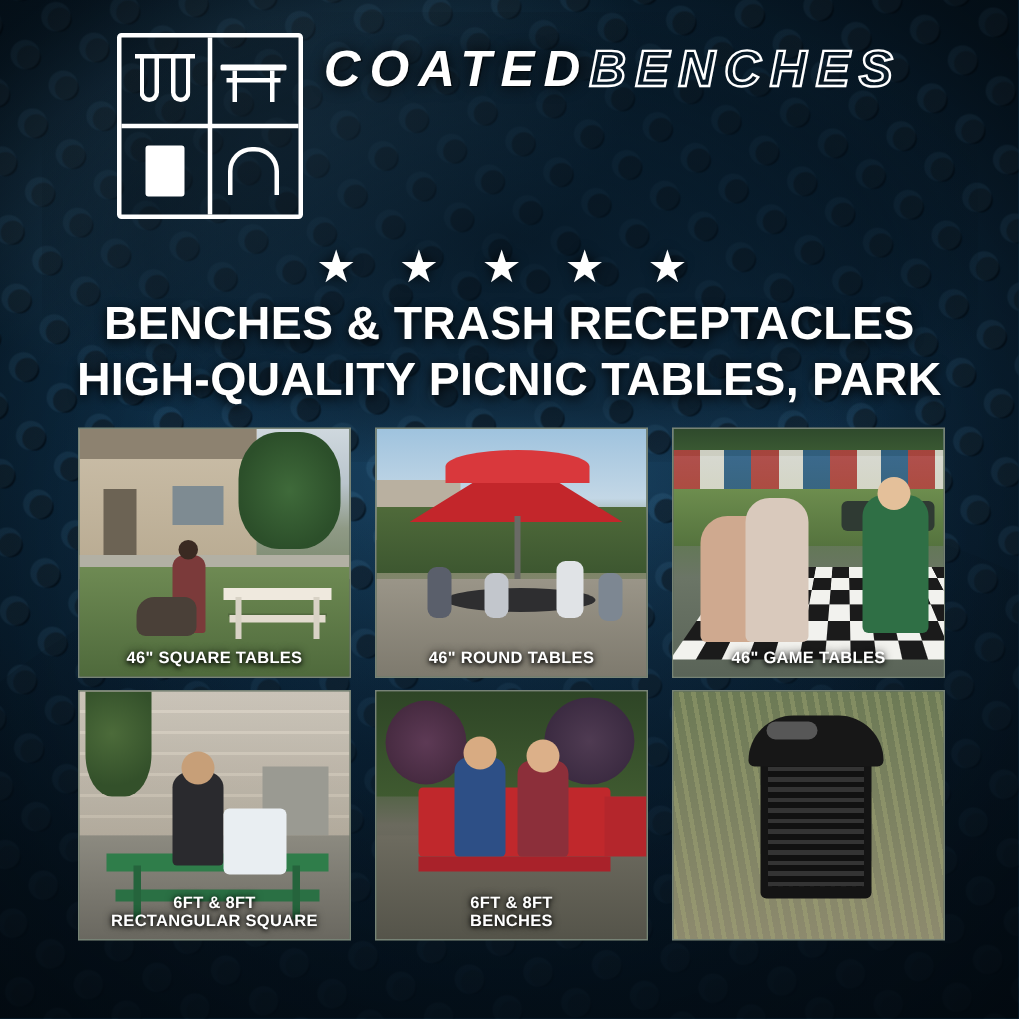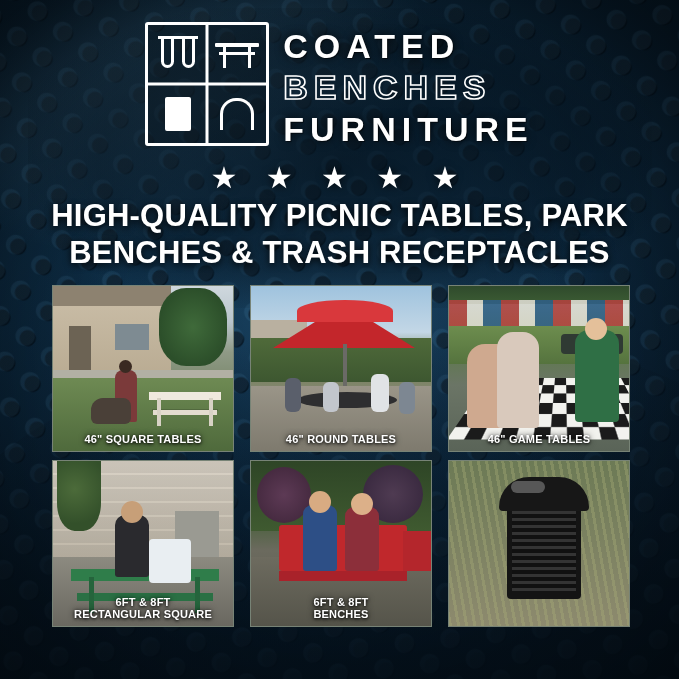--- a/index.html
+++ b/index.html
@@ -84,21 +84,21 @@
   .glyph-bench{position:relative;width:44px;height:30px;}
   .glyph-bench .top{position:absolute;left:0;right:0;top:3px;height:4px;background:#fff;border-radius:1px;}
   .glyph-bench .seat{position:absolute;left:4px;right:4px;top:12px;height:3px;background:#fff;}
   .glyph-bench .l1,.glyph-bench .l2{position:absolute;top:7px;width:3px;height:21px;background:#fff;}
   .glyph-bench .l1{left:8px;} .glyph-bench .l2{right:8px;}
   
   .glyph-can{width:26px;height:34px;border:3px solid #fff;box-sizing:border-box;background:#fff;border-radius:2px;}
   
   .glyph-dome{width:34px;height:32px;border:3px solid #fff;border-bottom:none;box-sizing:border-box;border-radius:16px 16px 0 0;}
 
-  .logo-text{display:flex;flex-direction:column;justify-content:flex-end;padding-top:4px;}
+  .logo-text{display:flex;flex-direction:row;justify-content:flex-end;padding-top:4px;font-style:italic;}
   .logo-line{
     color:#fff;font-weight:bold;letter-spacing:6px;
     font-size:34px;line-height:1.22;
     text-shadow:0 0 10px rgba(0,0,0,.85), 1px 1px 0 rgba(0,0,0,.5);
   }
   .logo-line.thin{
     color:transparent;
     -webkit-text-stroke:1.6px #fff;
     text-shadow:none;
   }
@@ -265,29 +265,28 @@
       <div class="q q3">
         <div class="glyph-can"></div>
       </div>
       <div class="q q4">
         <div class="glyph-dome"></div>
       </div>
     </div>
     <div class="logo-text">
       <div class="logo-line">COATED</div>
       <div class="logo-line thin">BENCHES</div>
-      <div class="logo-line">FURNITURE</div>
     </div>
   </div>
 
   <div class="stars">★ ★ ★ ★ ★</div>
 
   <div class="headline">
+    <div>BENCHES &amp; TRASH RECEPTACLES</div>
     <div>HIGH-QUALITY PICNIC TABLES, PARK</div>
-    <div>BENCHES &amp; TRASH RECEPTACLES</div>
   </div>
 
   <div class="grid">
 
     <div class="cell">
       <div class="ph p1">
         <div class="bldg"></div>
           <div class="roof"></div>
           <div class="door"></div>
           <div class="win"></div>

